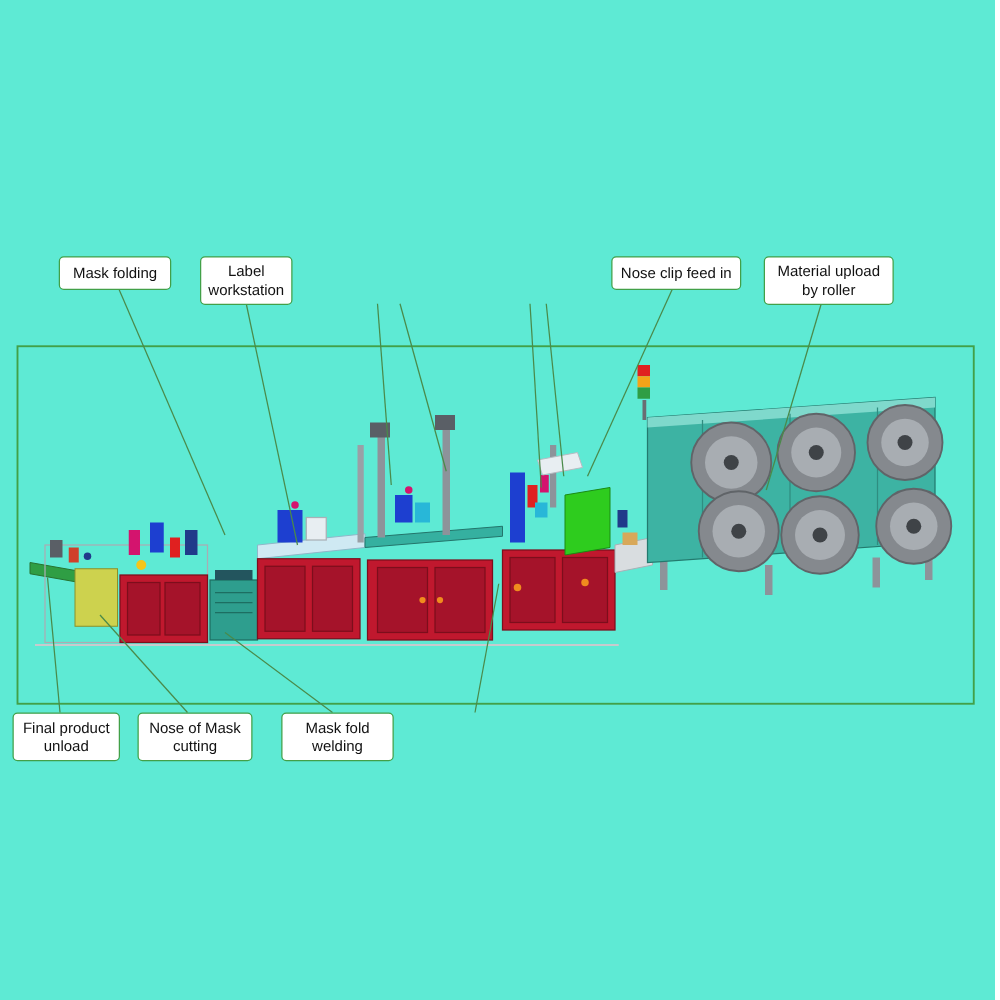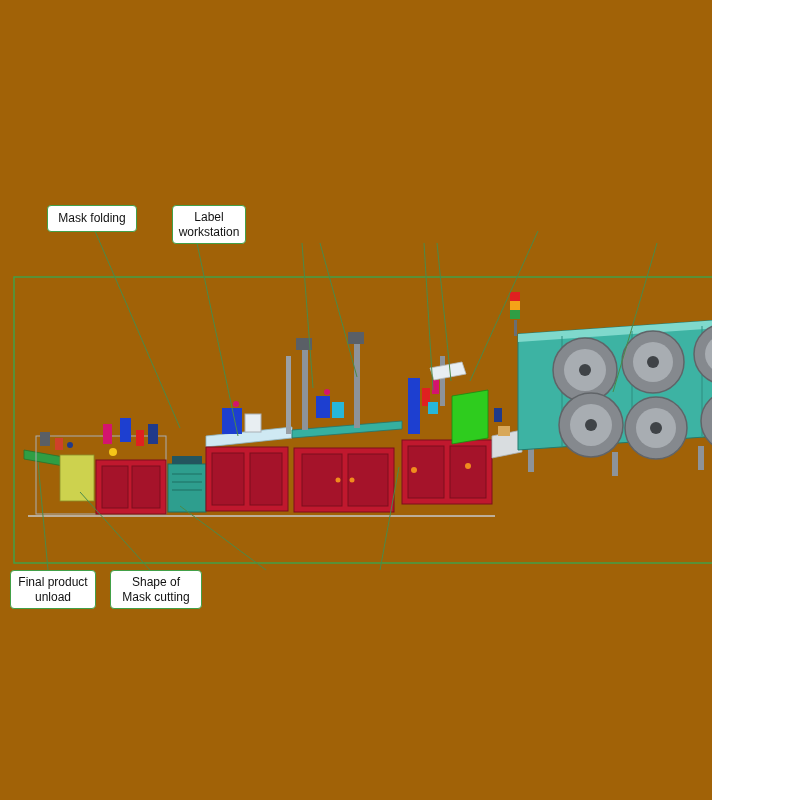--- a/index.html
+++ b/index.html
@@ -1,23 +1,23 @@
 <!DOCTYPE html>
 <html><head>
 <meta charset="utf-8">
 <style>
   html,body{margin:0;padding:0;background:#ffffff;}
-  .canvas{position:relative;width:712px;height:800px;background:#a16207;overflow:hidden;
+  .canvas{position:relative;width:796px;height:800px;background:#5eead4;overflow:hidden;
           font-family:"Liberation Sans",sans-serif;}
   .art{position:absolute;left:0;top:0;width:800px;height:800px;}
   .callout{position:absolute;background:#ffffff;border:1.5px solid #42a048;border-radius:4px;
            display:flex;align-items:center;justify-content:center;text-align:center;
            font-size:12px;line-height:1.25;color:#111;padding:2px 5px;box-sizing:border-box;z-index:5;}
   .c-t1{left:47px;top:205px;width:90px;height:27px}
-  .c-t2{left:172px;top:205px;width:74px;height:39px}
+  .c-t2{left:160px;top:205px;width:74px;height:39px}
   .c-t3{left:252px;top:205px;width:113px;height:39px}
   .c-t4{left:386px;top:205px;width:95px;height:39px}
   .c-t5{left:489px;top:205px;width:104px;height:27px}
   .c-t6{left:611px;top:205px;width:104px;height:39px}
   .c-b1{left:10px;top:570px;width:86px;height:39px}
   .c-b2{left:110px;top:570px;width:92px;height:39px}
   .c-b3{left:225px;top:570px;width:90px;height:39px}
   .c-b4{left:345px;top:570px;width:78px;height:39px}
 </style>
 </head>
@@ -171,17 +171,20 @@
       <line x1="657" y1="243" x2="613" y2="392"></line>
       <line x1="48" y1="570" x2="38" y2="462"></line>
       <line x1="150" y1="570" x2="80" y2="492"></line>
       <line x1="266" y1="570" x2="180" y2="506"></line>
       <line x1="380" y1="570" x2="399" y2="467"></line>
     </g>
   </svg>
 
   <div class="callout c-t1">Mask folding</div>
   <div class="callout c-t2">Label workstation</div>
+  <div class="callout c-t5">Nose clip feed in</div>
+  <div class="callout c-t6">Material upload by roller</div>
 
   <div class="callout c-b1">Final product unload</div>
-  <div class="callout c-b2">Shape of Mask cutting</div>
+  <div class="callout c-b2">Nose of Mask cutting</div>
+  <div class="callout c-b3">Mask fold welding</div>
 
 </div>
 
 </body></html>

